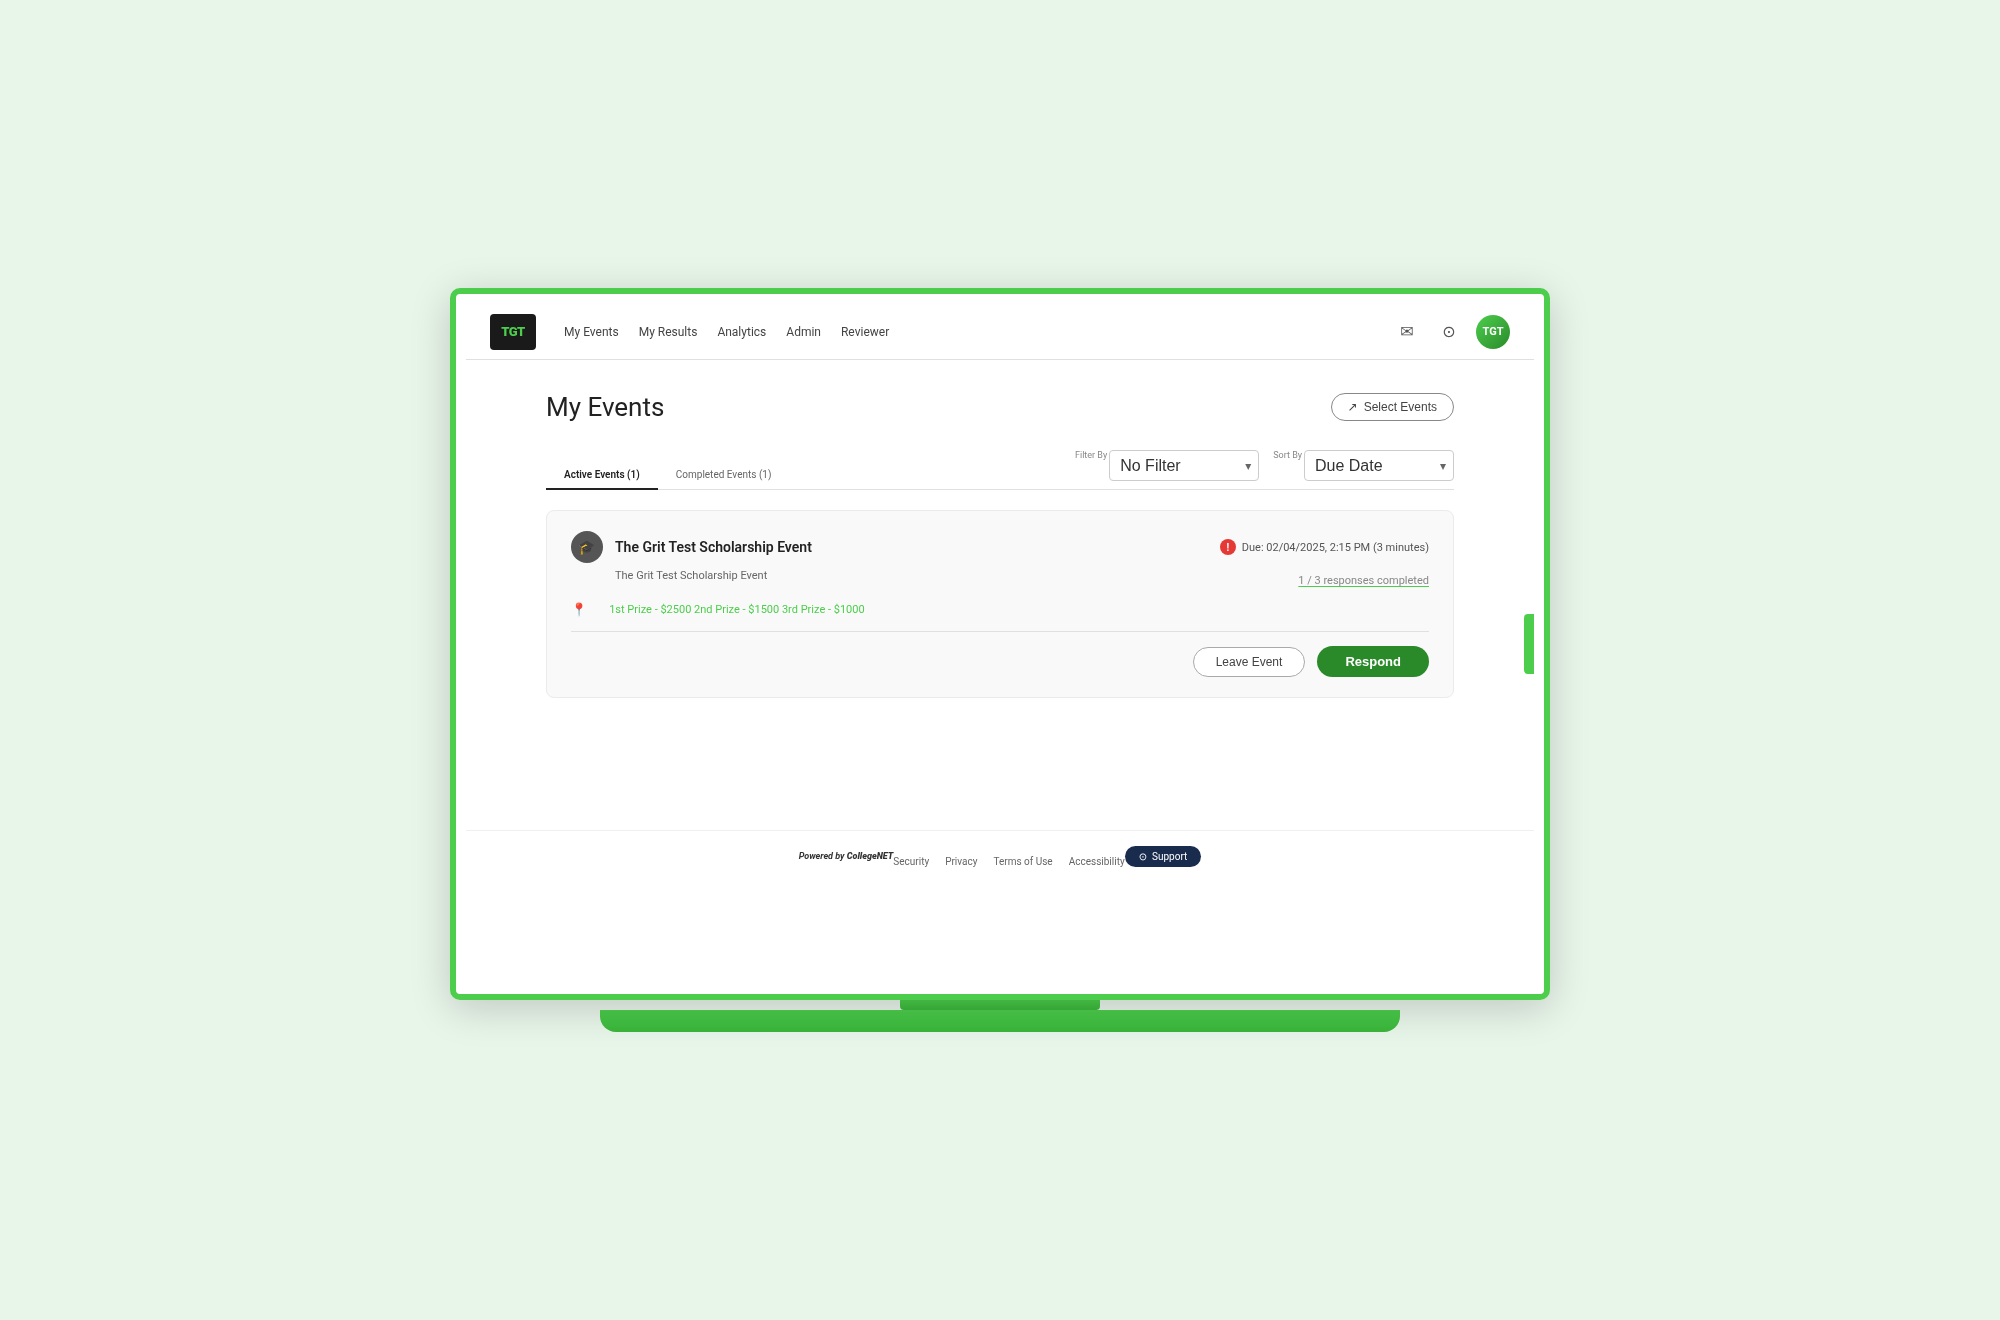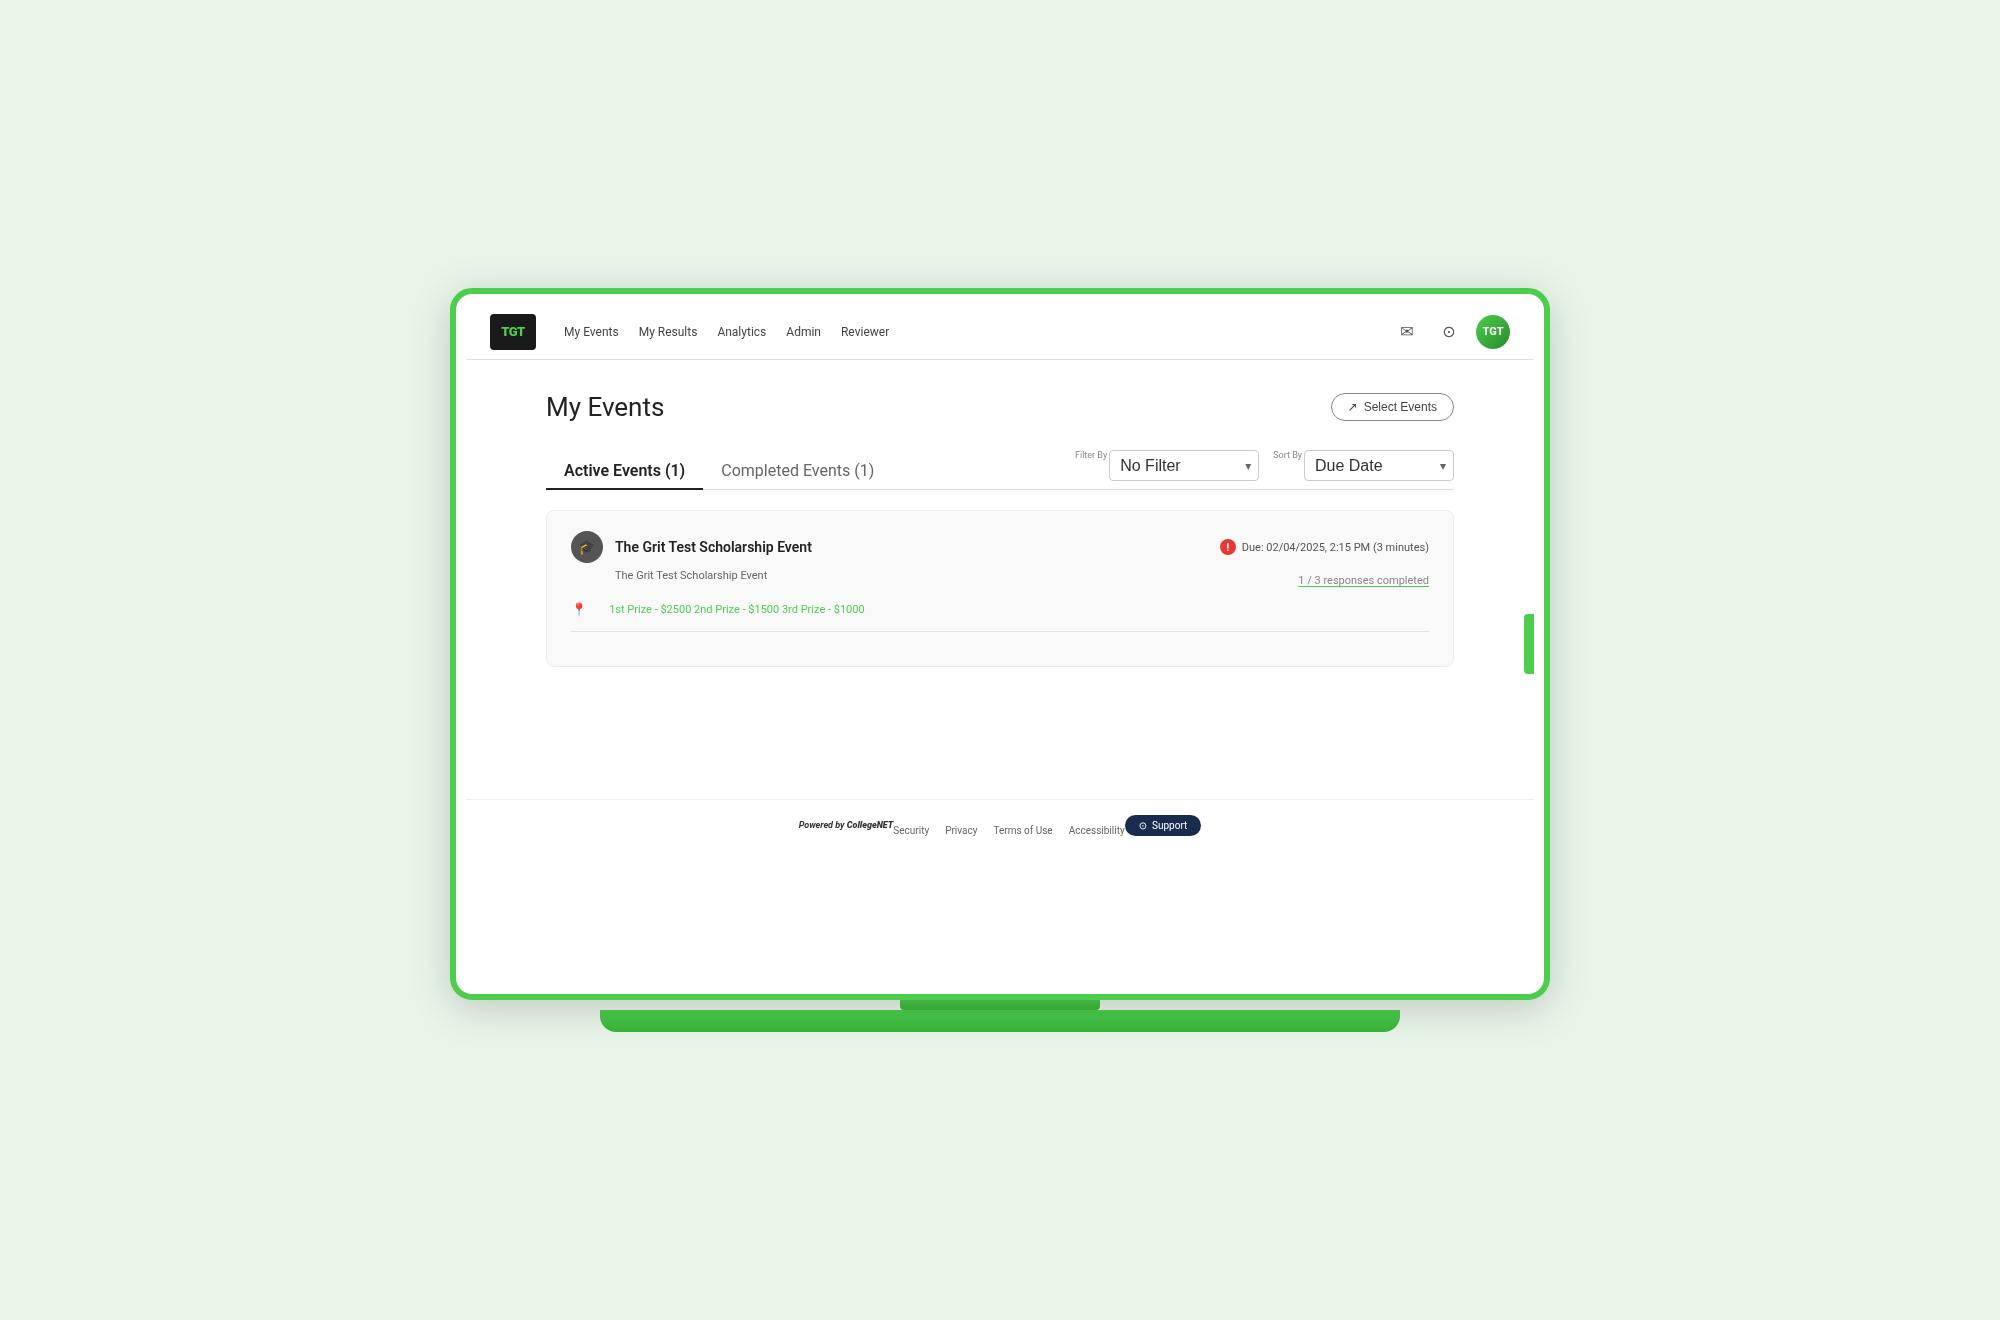--- a/index.html
+++ b/index.html
@@ -13,21 +13,21 @@
     }
 
     .laptop-outer {
       width: 1100px;
       position: relative;
     }
 
     .laptop-screen-bezel {
       background: #fff;
       border: 6px solid #4cce4c;
-      border-radius: 22px;
+      border-radius: 10px;
       padding: 10px;
       box-shadow: 0 8px 40px rgba(0,0,0,0.18);
       position: relative;
     }
 
     .laptop-screen {
       background: #fff;
       border-radius: 14px;
       overflow: hidden;
       min-height: 680px;
@@ -168,21 +168,21 @@
       padding-bottom: 0;
     }
 
     .tabs {
       display: flex;
       gap: 0;
     }
 
     .tab {
       padding: 8px 18px;
-      font-size: 16px;
+      font-size: 10px;
       cursor: pointer;
       color: #666;
       border-bottom: 2px solid transparent;
       margin-bottom: -1px;
     }
 
     .tab.active {
       color: #222;
       font-weight: 600;
       border-bottom: 2px solid #222;
@@ -515,20 +515,24 @@
           </div>
           <div style="display:flex; justify-content:space-between; align-items:center; margin-bottom:10px;">
             <span class="event-subtitle">The Grit Test Scholarship Event</span>
             <span class="event-responses">1 / 3 responses completed</span>
           </div>
           <div class="event-prizes">
             <span class="prize-icon">📍</span>
             <span class="prize-text">1st Prize - $2500  2nd Prize - $1500  3rd Prize - $1000</span>
           </div>
           <hr class="divider">
+          <div class="event-actions">
+            <button class="leave-btn">Leave Event</button>
+            <button class="respond-btn">Respond</button>
+          </div>
         </div>
       </div>
 
       <footer class="footer">
         <div class="footer-powered">
           <span>Powered by</span>
           <span> <span style="font-weight:900;font-style:italic;color:#333">CollegeNET</span></span>
         </div>
         <div class="footer-links">
           <a class="footer-link">Security</a>

